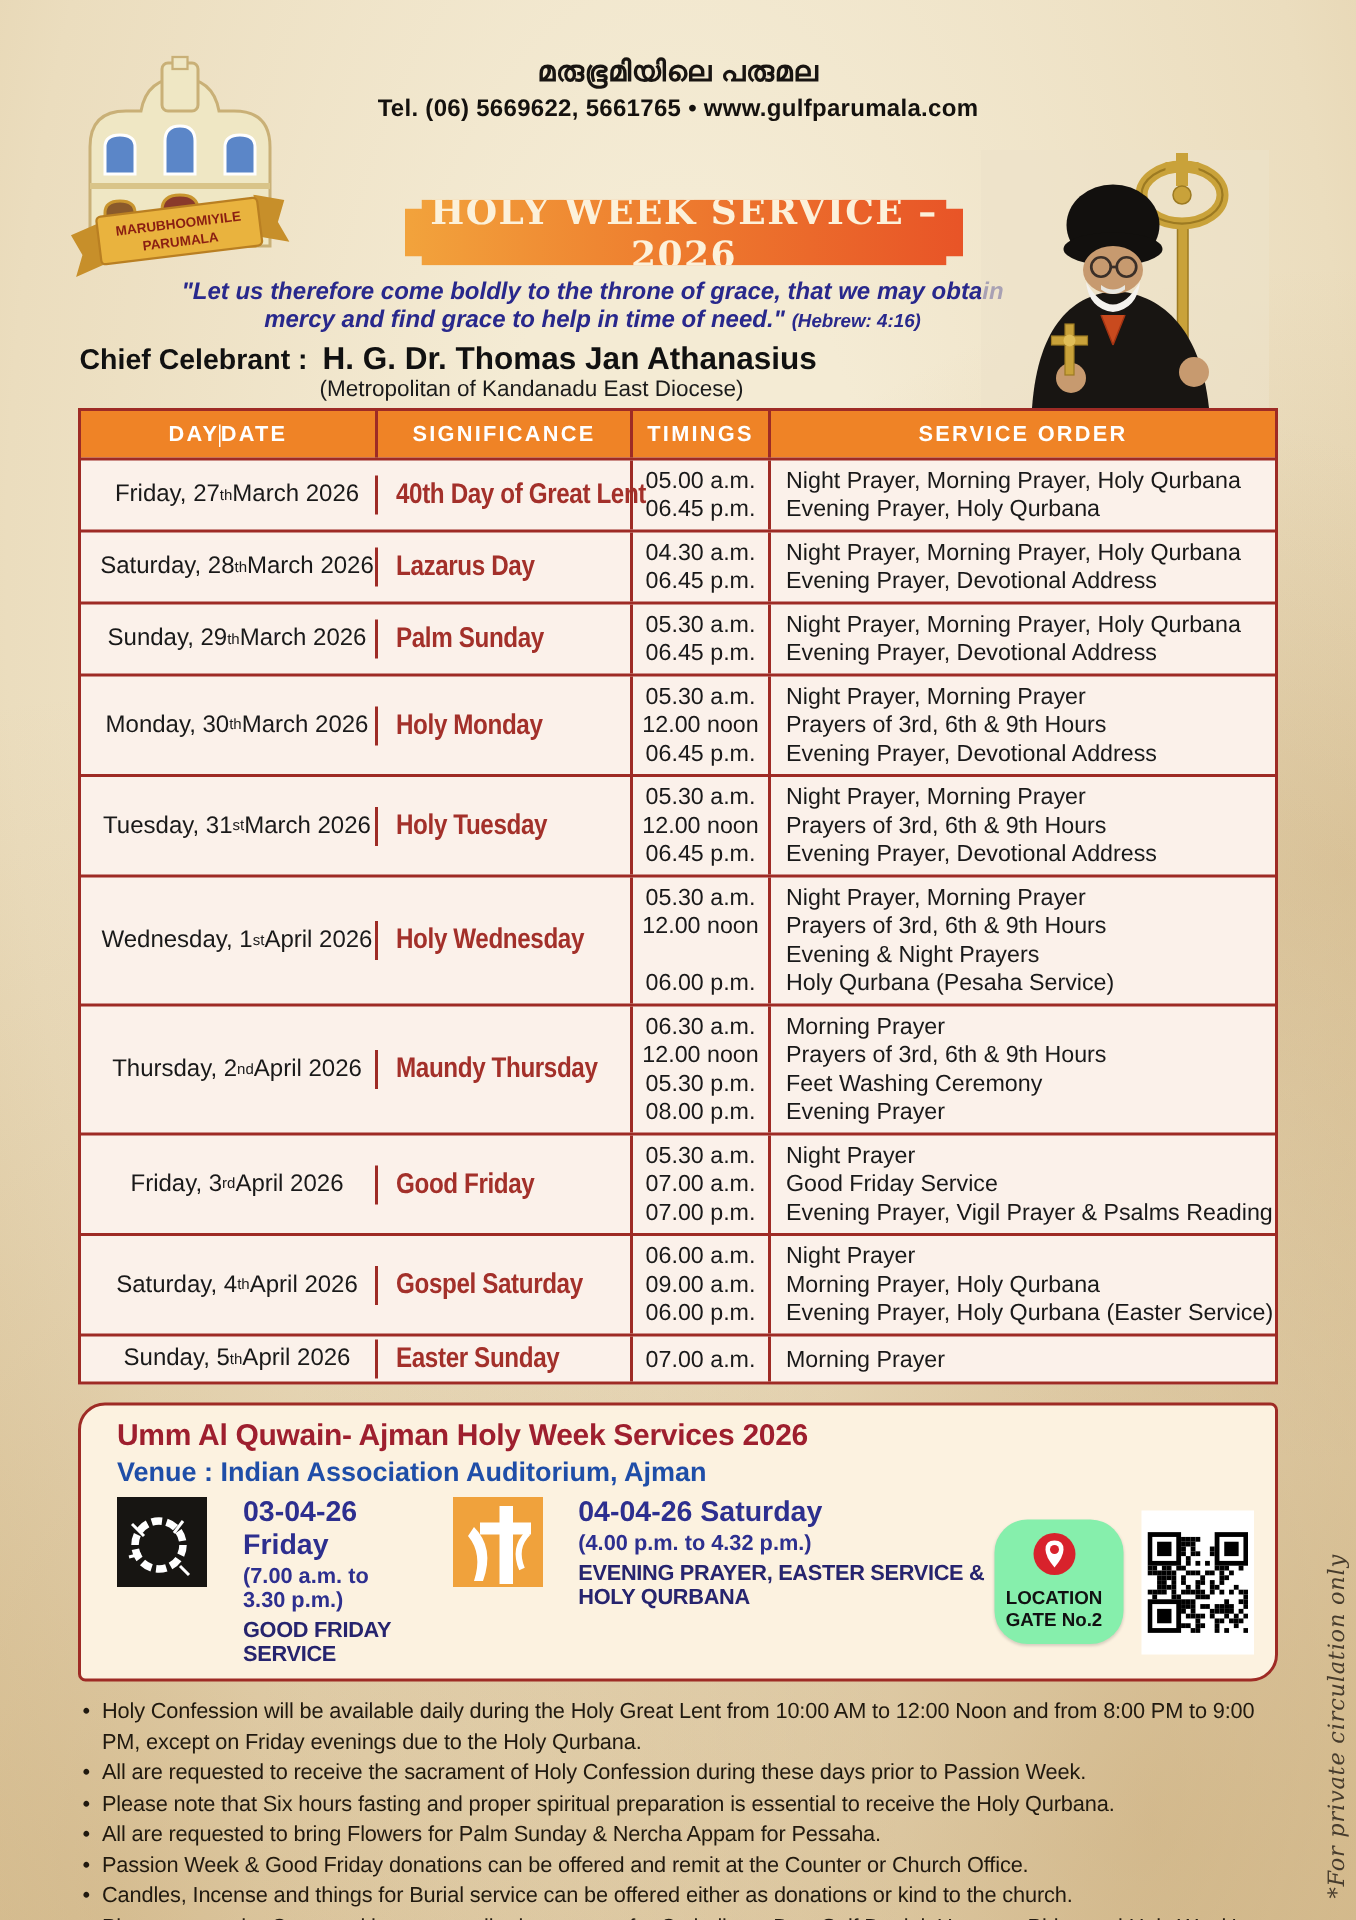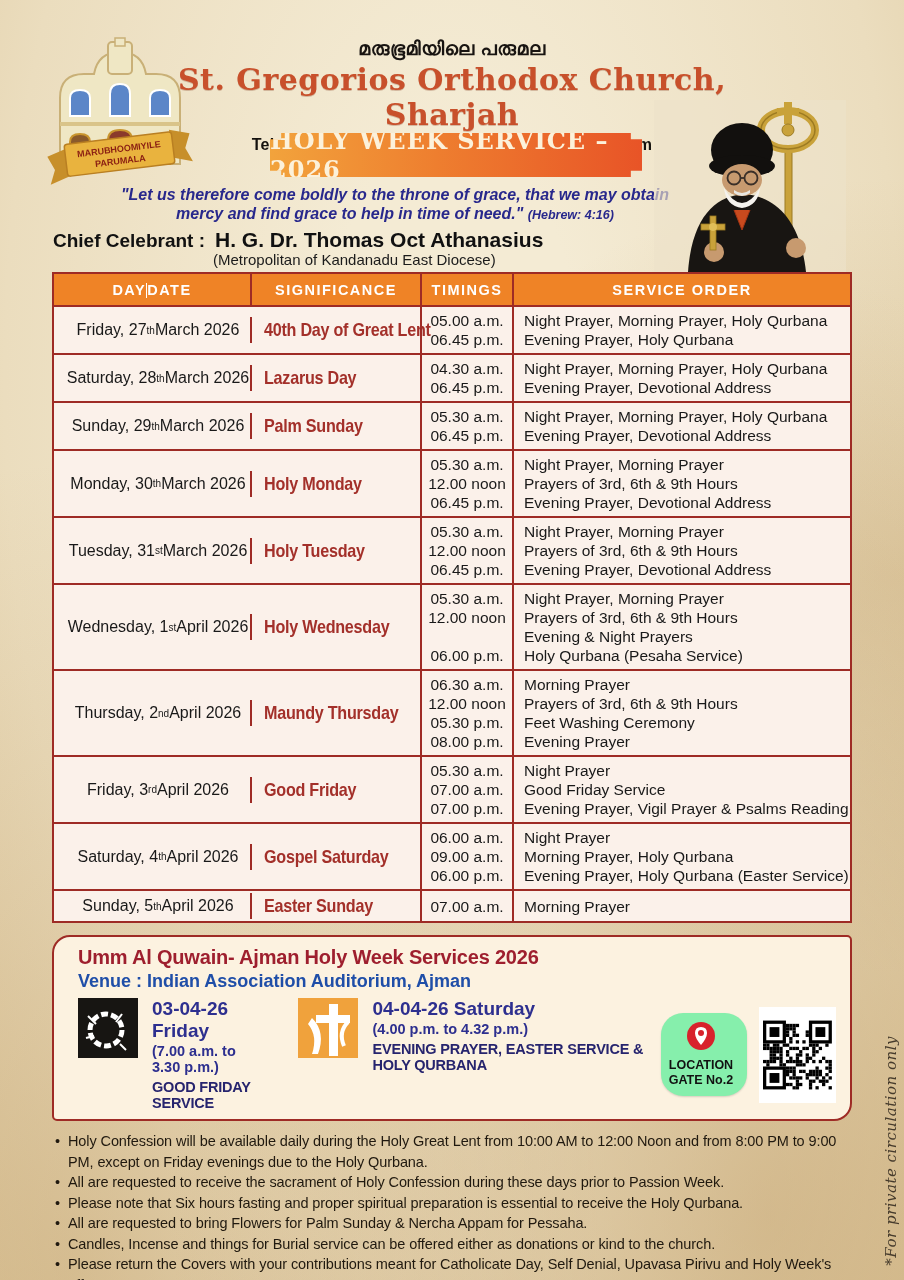--- a/index.html
+++ b/index.html
@@ -18,21 +18,21 @@
   .center-head{ position:absolute; left:150px; right:150px; top:38px; text-align:center; }
   .malayalam{ font-size:19px; font-weight:bold; color:#181411; letter-spacing:.5px; }
   .church-name{ font-family:"DejaVu Serif", serif; font-size:30px; font-weight:bold; color:#C8502B; margin-top:2px; letter-spacing:.5px; text-shadow:0 1px 0 rgba(120,40,10,.25); }
   .tel-line{ font-size:16px; font-weight:bold; color:#14110e; margin-top:4px; letter-spacing:.2px; }
   .banner{
     position:absolute; left:270px; top:133px; width:372px; height:44px;
     background:linear-gradient(90deg,#F2A33C,#EE7E2F 45%,#E85427);
     clip-path:polygon(3% 0,97% 0,97% 14%,100% 14%,100% 86%,97% 86%,97% 100%,3% 100%,3% 86%,0 86%,0 14%,3% 14%);
     display:flex; align-items:center; justify-content:center;
   }
-  .banner span{ font-family:"DejaVu Serif", serif; font-size:24px; color:#FCF1DA; letter-spacing:1px; font-weight:bold; }
+  .banner span{ font-family:"DejaVu Serif", serif; font-size:24px; color:#FCF1DA; letter-spacing:1px; font-weight:bold;text-align:center; }
   .verse{ position:absolute; left:0; top:185px; width:790px; text-align:center; color:#28288C; font-weight:bold; font-style:italic; font-size:16px; line-height:19px; }
   .verse .ref{ font-size:12.5px; }
   .celebrant{ position:absolute; left:53px; top:228px; }
   .celebrant-row{ display:flex; align-items:baseline; }
   .celebrant-label{ font-size:19px; font-weight:bold; color:#111; }
   .celebrant-name{ font-size:21px; font-weight:bold; color:#111; margin-left:10px; }
   .celebrant-title{ font-size:15px; color:#1b1b1b; padding-left:160px; margin-top:-1px; }
   .bishop-photo{ position:absolute; right:58px; top:100px; width:192px; height:172px; }
   
   .sch-table{ margin:0 52px; width:800px; border:2px solid #9E2B25; background:#FBF1EA; }
@@ -50,21 +50,21 @@
   .date-cell sup{ font-size:10px; }
   .sig-cell{ padding-left:12px; }
   .sig-inner{ font-size:19px; font-weight:800; color:#A3302A; letter-spacing:-.3px; transform:scaleX(.85); transform-origin:left center; white-space:nowrap; }
   .time-cell{ text-align:center; font-size:15.5px; color:#191919; line-height:19px; }
   .svc-cell{ padding-left:10px; font-size:15.5px; color:#191919; line-height:19px; }
   
   .ajman{ margin:12px 52px 0; width:800px; border:2.5px solid #9E2B25; border-radius:18px 5px 18px 5px; background:#FCF2E0; padding:9px 14px 8px 24px; position:relative; }
   .ajman-title{ font-size:20px; font-weight:800; color:#9E1F2E; letter-spacing:-.2px; }
   .ajman-venue{ font-size:18px; font-weight:bold; color:#1F4EA8; margin-top:2px; }
   .ajman-row{ display:flex; align-items:flex-start; margin-top:6px; }
-  .evt{ display:flex; gap:14px; }
+  .evt{ display:flex; gap:24px; }
   .evt-icon{ width:60px; height:60px; flex:0 0 auto; }
   .evt-date{ font-size:19px; font-weight:bold; color:#2D2F8F; }
   .evt-time{ font-size:14.5px; font-weight:bold; color:#2D2F8F; margin-top:1px; }
   .evt-svc{ font-size:14.5px; font-weight:800; color:#26246E; margin-top:4px; letter-spacing:-.2px; }
   .loc-badge{ background:#86efac; border-radius:22px; padding:8px 14px 8px 8px; display:flex; align-items:center; gap:7px; align-self:center; box-shadow:0 1px 2px rgba(0,0,0,.15); margin-left:auto;flex-direction:column; }
   .loc-text{ font-size:12.5px; font-weight:800; color:#111; line-height:15px; }
   .qr{ width:96px; height:96px; background:#fff; padding:4px; margin-left:12px; align-self:center; }
   
   .notes{ margin:10px 56px 0 55px; color:#20190f; }
   .bullets{ list-style:none; }
@@ -94,21 +94,20 @@
         <polygon points="6,112 26,106 26,134 6,140 12,126" fill="#C78F2A"></polygon>
         <polygon points="150,106 130,100 130,128 150,134 144,120" fill="#C78F2A"></polygon>
         <rect x="24" y="102" width="108" height="32" rx="3" fill="#E9B33E" stroke="#B97F22" stroke-width="1.5"></rect>
         <text x="78" y="116" text-anchor="middle" font-size="9" font-weight="bold" fill="#8A1E12" font-family="Liberation Sans, sans-serif">MARUBHOOMIYILE</text>
         <text x="78" y="128" text-anchor="middle" font-size="9" font-weight="bold" fill="#8A1E12" font-family="Liberation Sans, sans-serif">PARUMALA</text>
       </g>
     </svg>
 
     <div class="center-head">
       <div class="malayalam">മരുഭൂമിയിലെ പരുമല</div>
-      <div class="church-name">St. Gregorios Orthodox Church, Sharjah</div>
       <div class="tel-line">Tel. (06) 5669622, 5661765 • www.gulfparumala.com</div>
     </div>
 
     <div class="banner">
       <span>HOLY WEEK SERVICE – 2026</span>
     </div>
 
     <div class="verse">
       <div>"Let us therefore come boldly to the throne of grace, that we may obtain</div>
       <div><span>mercy and find grace to help in time of need."</span> <span class="ref">(Hebrew: 4:16)</span></div>
@@ -136,21 +135,21 @@
       <circle cx="60" cy="152" r="10" fill="#C79A6F"></circle>
       <rect x="56" y="116" width="6" height="34" fill="#C9A23A" stroke="#9C7A22" stroke-width="0.8"></rect>
       <rect x="47" y="124" width="24" height="6" fill="#C9A23A" stroke="#9C7A22" stroke-width="0.8"></rect>
       <circle cx="59" cy="127" r="4" fill="#E0BE58"></circle>
       <circle cx="142" cy="148" r="10" fill="#C79A6F"></circle>
     </svg>
 
     <div class="celebrant">
       <div class="celebrant-row">
         <span class="celebrant-label">Chief Celebrant :</span>
-        <span class="celebrant-name">H. G. Dr. Thomas Oct Athanasius</span>
+        <span class="celebrant-name">H. G. Dr. Thomas Jan Athanasius</span>
       </div>
       <div class="celebrant-title">(Metropolitan of Kandanadu East Diocese)</div>
     </div>
   </div>
 
   <div class="sch-table">
     <div class="t-head">
       <div class="th th-daydate">
         <span>DAY</span>
         <span class="th-bar"></span>
@@ -553,20 +552,21 @@
         </svg>
     </div>
   </div>
 
   <div class="notes">
     <ul class="bullets">
         <li>Holy Confession will be available daily during the Holy Great Lent from 10:00 AM to 12:00 Noon and from 8:00 PM to 9:00 PM, except on Friday evenings due to the Holy Qurbana.</li>
         <li>All are requested to receive the sacrament of Holy Confession during these days prior to Passion Week.</li>
         <li>Please note that Six hours fasting and proper spiritual preparation is essential to receive the Holy Qurbana.</li>
         <li>All are requested to bring Flowers for Palm Sunday &amp; Nercha Appam for Pessaha.</li>
+        <li>Passion Week &amp; Good Friday donations can be offered and remit at the Counter or Church Office.</li>
         <li>Candles, Incense and things for Burial service can be offered either as donations or kind to the church.</li>
         <li>Please return the Covers with your contributions meant for Catholicate Day, Self Denial, Upavasa Pirivu and Holy Week's offertory.</li>
       </ul>
 
   </div>
 
   <div class="circ-note">*For private circulation only</div>
 </div>
 
 </body></html>

